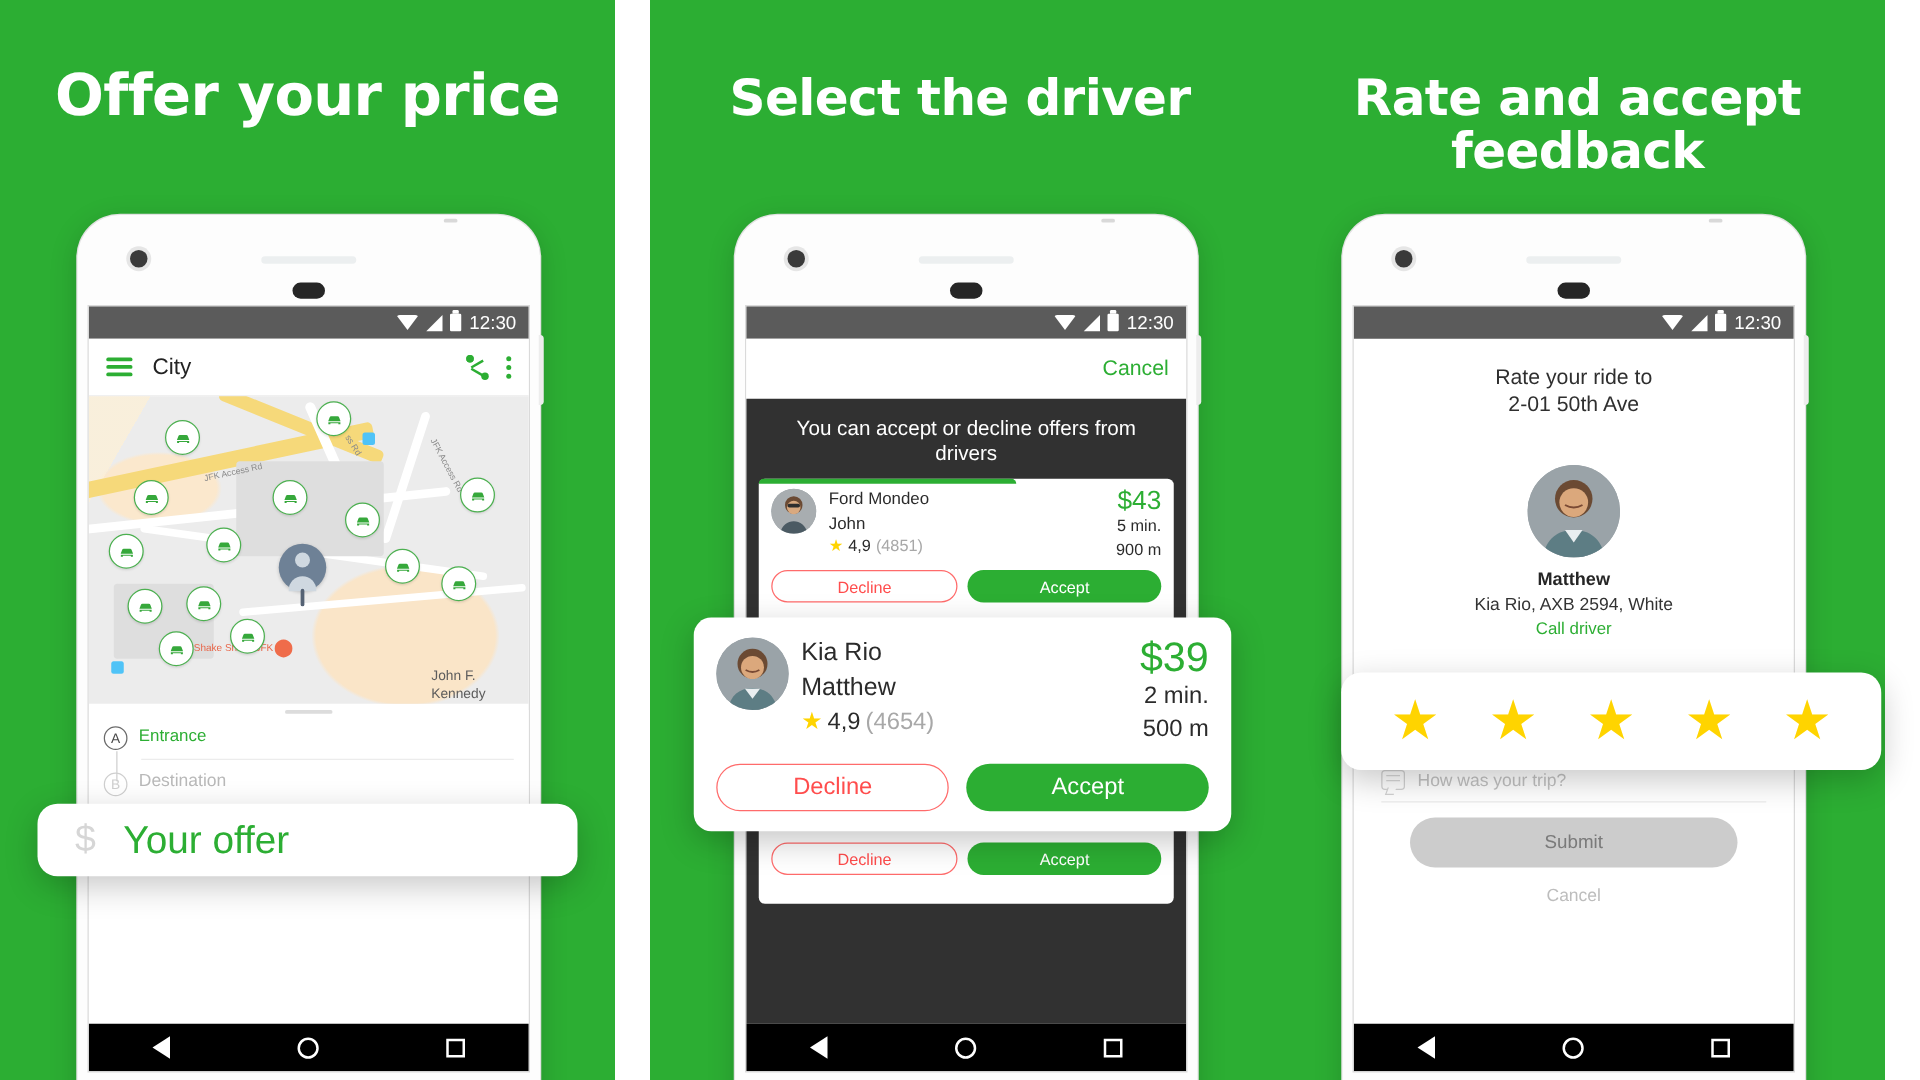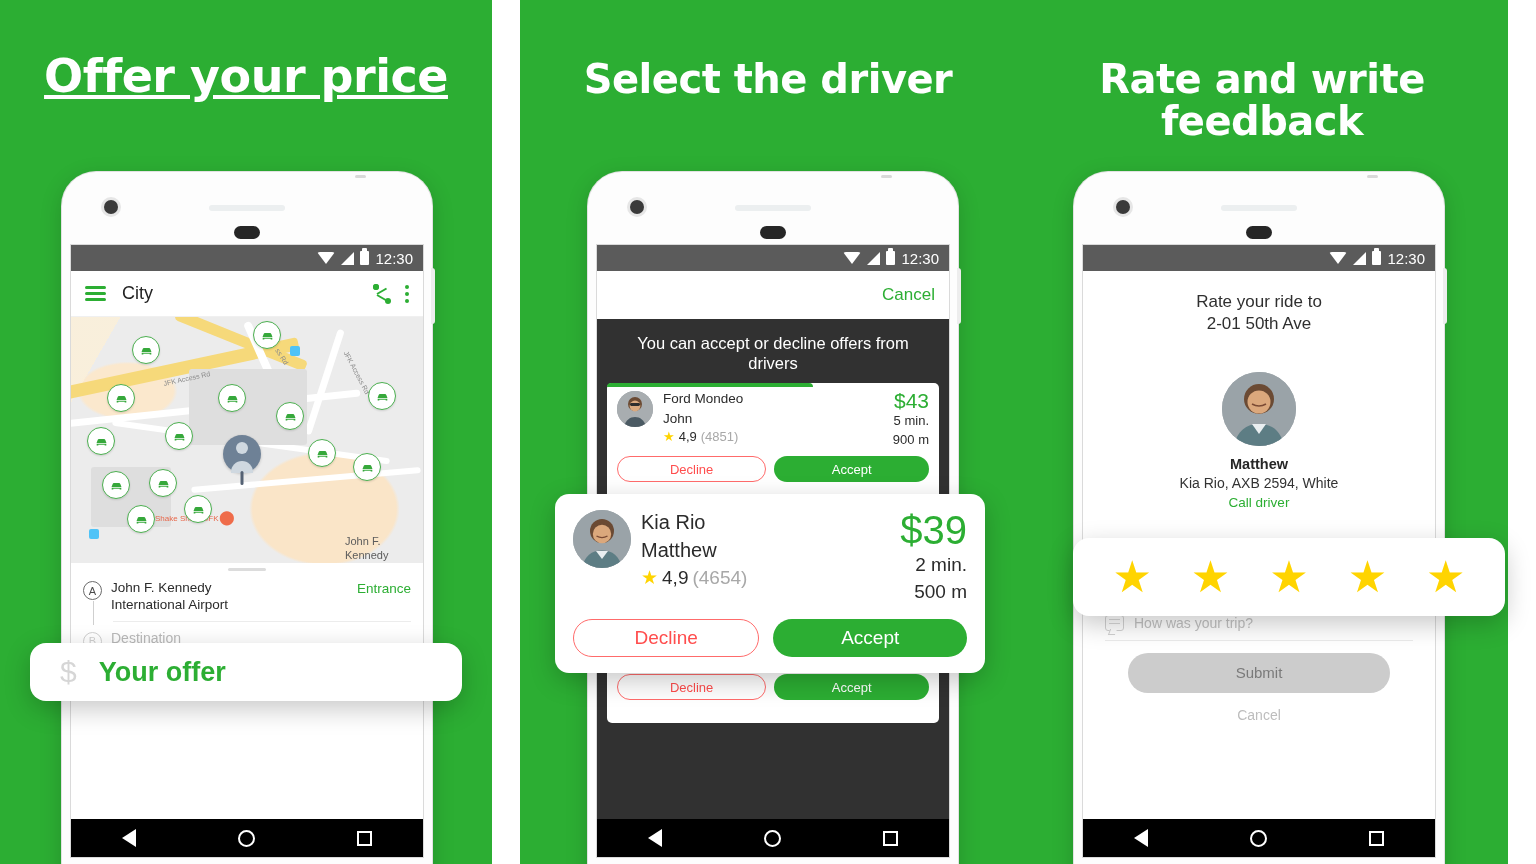--- a/index.html
+++ b/index.html
@@ -31,21 +31,21 @@
     position: absolute;
     left: 0; right: 0;
     top: 48px;
     text-align: center;
     color: #ffffff;
     font-weight: bold;
     letter-spacing: -0.5px;
     line-height: 1.05;
     font-family: "DejaVu Sans", sans-serif;
   }
-  .headline.h1 { font-size: 46px; top: 52px; text-decoration: underline; }
+  .headline.h1 { font-size: 46px; top: 52px; }
   .headline.h2 { font-size: 40px; top: 58px; }
   .headline.h3 { font-size: 40px; top: 58px; }
 
   
   .phone {
     position: absolute;
     background: #fdfdfd;
     border-radius: 34px 34px 6px 6px;
     box-shadow: 0 0 0 1px #e2e2e2, 0 6px 22px rgba(0,0,0,0.18);
   }
@@ -234,21 +234,21 @@
     background: #ffffff;
     border-radius: 16px;
     box-shadow: 0 8px 26px rgba(0,0,0,0.22);
     z-index: 40;
   }
   #offer-card {
     left: 30px; top: 643px; width: 432px; height: 58px;
     display:flex; align-items:center; gap: 22px; padding: 0 30px;
   }
   .dollar-ico { color:#d6d6d6; font-size: 30px; font-weight: 300; line-height:1; font-family:"Liberation Sans",sans-serif; }
-  .offer-text { color:#2cae33; font-size: 27px; font-weight: bold; }
+  .offer-text { color:#2cae33; font-size: 31px; font-weight: normal; }
 
   
   #phone2 { left: 68px; top: 172px; width: 370px; height: 712px; }
   #phone2 .screen { height: 614px; margin: 0 8px; }
   .p2-header {
     height: 48px; background:#ffffff;
     display:flex; align-items:center; justify-content:flex-end;
     padding-right: 14px;
   }
   .p2-cancel { color:#2cae33; font-size:17px; }
@@ -288,21 +288,21 @@
   }
   #kia-card {
     left: 555px; top: 494px; width: 430px; padding: 14px 18px 16px;
     border-radius: 14px;
   }
   #kia-card .or-ava { width: 58px; height: 58px; margin-top:2px; }
   #kia-card .or-ava svg { width:58px;height:58px; }
   #kia-card .or-car, #kia-card .or-name { font-size: 20px; line-height:1.4; }
   #kia-card .or-rate { font-size: 19px; }
   #kia-card .star-s { font-size: 19px; }
-  #kia-card .or-price { font-size: 40px; }
+  #kia-card .or-price { font-size: 33px; }
   #kia-card .or-eta { font-size: 19px; line-height:1.4; }
   #kia-card .or-btns { margin-top: 14px; gap: 14px; }
   #kia-card .btn-decline, #kia-card .btn-accept { height: 38px; border-radius:19px; font-size: 19px; border-width:1.5px; }
 
   
   #phone3 { left: 58px; top: 172px; width: 370px; height: 712px; }
   #phone3 .screen { height: 614px; margin: 0 8px; }
   .p3-title { text-align:center; font-size:17px; color:#2f2f2f; line-height:1.32; padding: 20px 18px 0; }
   .p3-ava { width: 74px; height:74px; border-radius:50%; margin: 36px auto 0; overflow:hidden; background:#9aa3a8; }
   .p3-ava svg { display:block; width:74px; height:74px; }
@@ -463,24 +463,20 @@
           </div>
           <div class="map-label poi" style="left:148px;top:192px;font-size:14px;color:#ef6c4a;">⬤</div>
         </div>
 
         <div class="sheet">
           <div class="sheet-grip"></div>
 
           <div class="addr-row">
             <div class="ab-connector"></div>
             <div class="abdot">A</div>
-            <div class="addr-main">
-              <div class="addr-text" style="white-space:pre-line">John F. Kennedy
-International Airport</div>
-            </div>
             <div class="addr-action">Entrance</div>
           </div>
           <div class="addr-rule"></div>
 
           <div class="addr-row">
             <div class="abdot b">B</div>
             <div class="addr-main">
               <div class="addr-text ph">Destination</div>
             </div>
           </div>
@@ -606,21 +602,21 @@
         <div class="navbar">
           <div class="nav-back"></div>
           <div class="nav-home"></div>
           <div class="nav-recent"></div>
         </div>
       </div>
     </div>
   </div>
 
   <div class="panel panel-3">
-    <div class="headline h3">Rate and write feedback</div>
+    <div class="headline h3">Rate and accept feedback</div>
 
     <div class="phone" id="phone3">
       <div class="phone-top">
         <div class="top-notch"></div>
         <div class="cam"></div>
         <div class="earpiece"></div>
         <div class="sensor-dot"></div>
       </div>
 
       <div class="screen">

